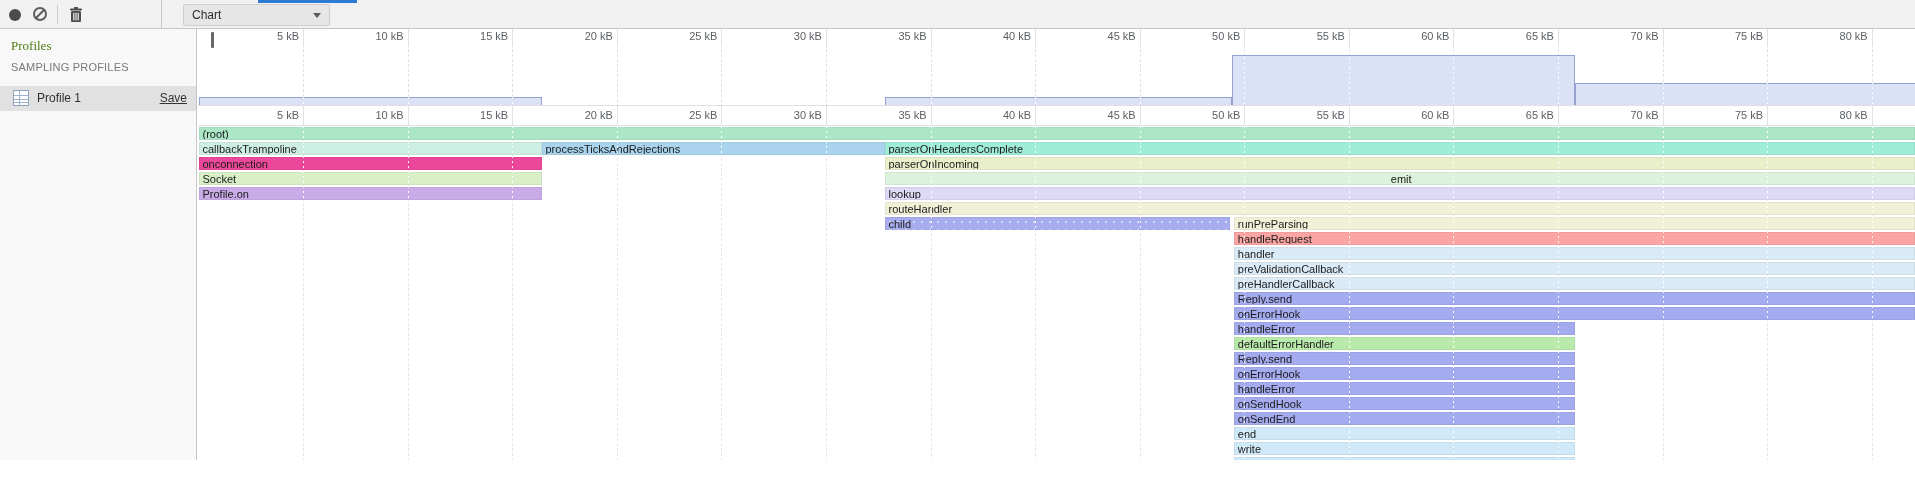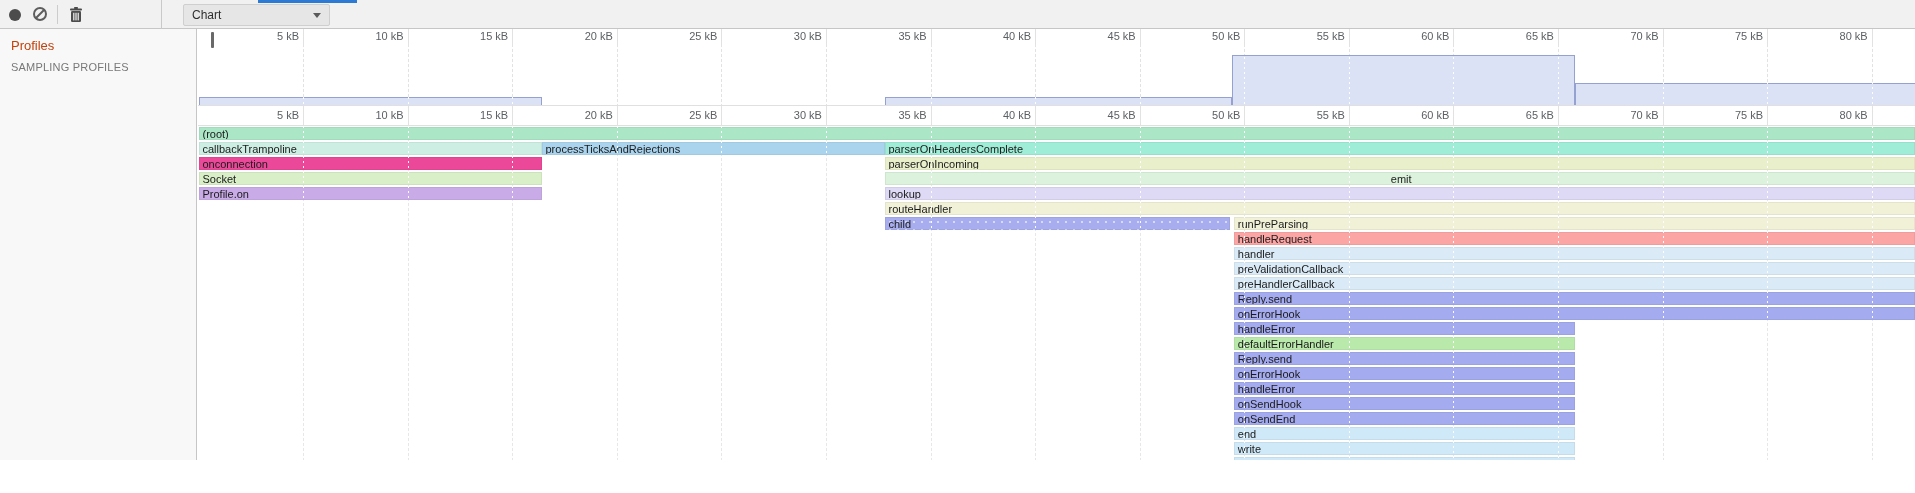--- a/index.html
+++ b/index.html
@@ -18,21 +18,21 @@
   .trash{position:absolute;left:68px;top:6px;width:16px;height:17px;}
   .tb-div{position:absolute;left:161px;top:0;width:1px;height:29px;background:#c9c9c9;}
   .chart-select{position:absolute;left:183px;top:4px;width:147px;height:22px;background:#e6e6e6;
                 border:1px solid #cfcfcf;border-radius:2px;box-sizing:border-box;cursor:default;
                 font-size:12px;color:#2e2e2e;line-height:20px;padding-left:8px;}
   .chart-select .chev{position:absolute;right:8px;top:8px;width:0;height:0;
                 border-left:4px solid transparent;border-right:4px solid transparent;border-top:5px solid #5a5a5a;}
   
   .sidebar{position:absolute;left:0;top:29px;width:197px;height:464px;background:#f8f8f8;
            border-right:1px solid #c6c6c6;box-sizing:border-box;}
-  .sb-title{position:absolute;left:11px;top:9px;font-size:13px;color:#c2410c;}
+  .sb-title{position:absolute;left:11px;top:9px;font-size:13px;color:#4d7c0f;font-family:Liberation Serif, serif;}
   .sb-section{position:absolute;left:11px;top:32px;font-size:11px;color:#787878;letter-spacing:.2px;}
   .sb-row{position:absolute;left:0;top:57px;width:100%;height:25px;background:#e1e1e1;cursor:default;}
   .sb-row .pico{position:absolute;left:13px;top:4px;width:16px;height:16px;background:#fdfdfd;
            border:1px solid #8fa3bc;box-sizing:border-box;}
   .sb-row .pico i{position:absolute;left:0;width:100%;height:1px;background:#9fb3cc;}
   .sb-row .pico i.v{left:5px;top:0;width:1px;height:100%;background:#9fb3cc;}
   .sb-row .pname{position:absolute;left:37px;top:5px;font-size:12px;color:#303030;}
   .sb-row .psave{position:absolute;right:9px;top:5px;font-size:12px;color:#333;text-decoration:underline;cursor:pointer;}
   
   .grid-up{position:absolute;top:29px;height:96px;width:1px;background:#e2e2e2;}
@@ -74,20 +74,30 @@
     <div class="tb-div"></div>
     <div class="chart-select">
       <span>Chart</span>
       <span class="chev"></span>
     </div>
   </div>
 
   <div class="sidebar">
     <div class="sb-title">Profiles</div>
     <div class="sb-section">SAMPLING PROFILES</div>
+    <div class="sb-row">
+      <span class="pico">
+        <i style="top:4px"></i>
+          <i style="top:8px"></i>
+          <i style="top:11px"></i>
+          <i class="v"></i>
+      </span>
+      <span class="pname">Profile 1</span>
+      <span class="psave">Save</span>
+    </div>
   </div>
 
   <div id="chart-layers">
       <div class="grid-up" style="left: 303.075px;"></div>
       <div class="grid-low" style="left: 303.075px;"></div>
       <div class="grid-dots" style="left: 303.075px; top: 47px; height: 58px;"></div>
       <div class="grid-dots" style="left: 303.075px; top: 126px; height: 360px;"></div>
       <div class="tick1" style="left: 303.075px;">5 kB</div>
       <div class="tick2" style="left: 303.075px;">5 kB</div>
       <div class="grid-up" style="left: 407.65px;"></div>

